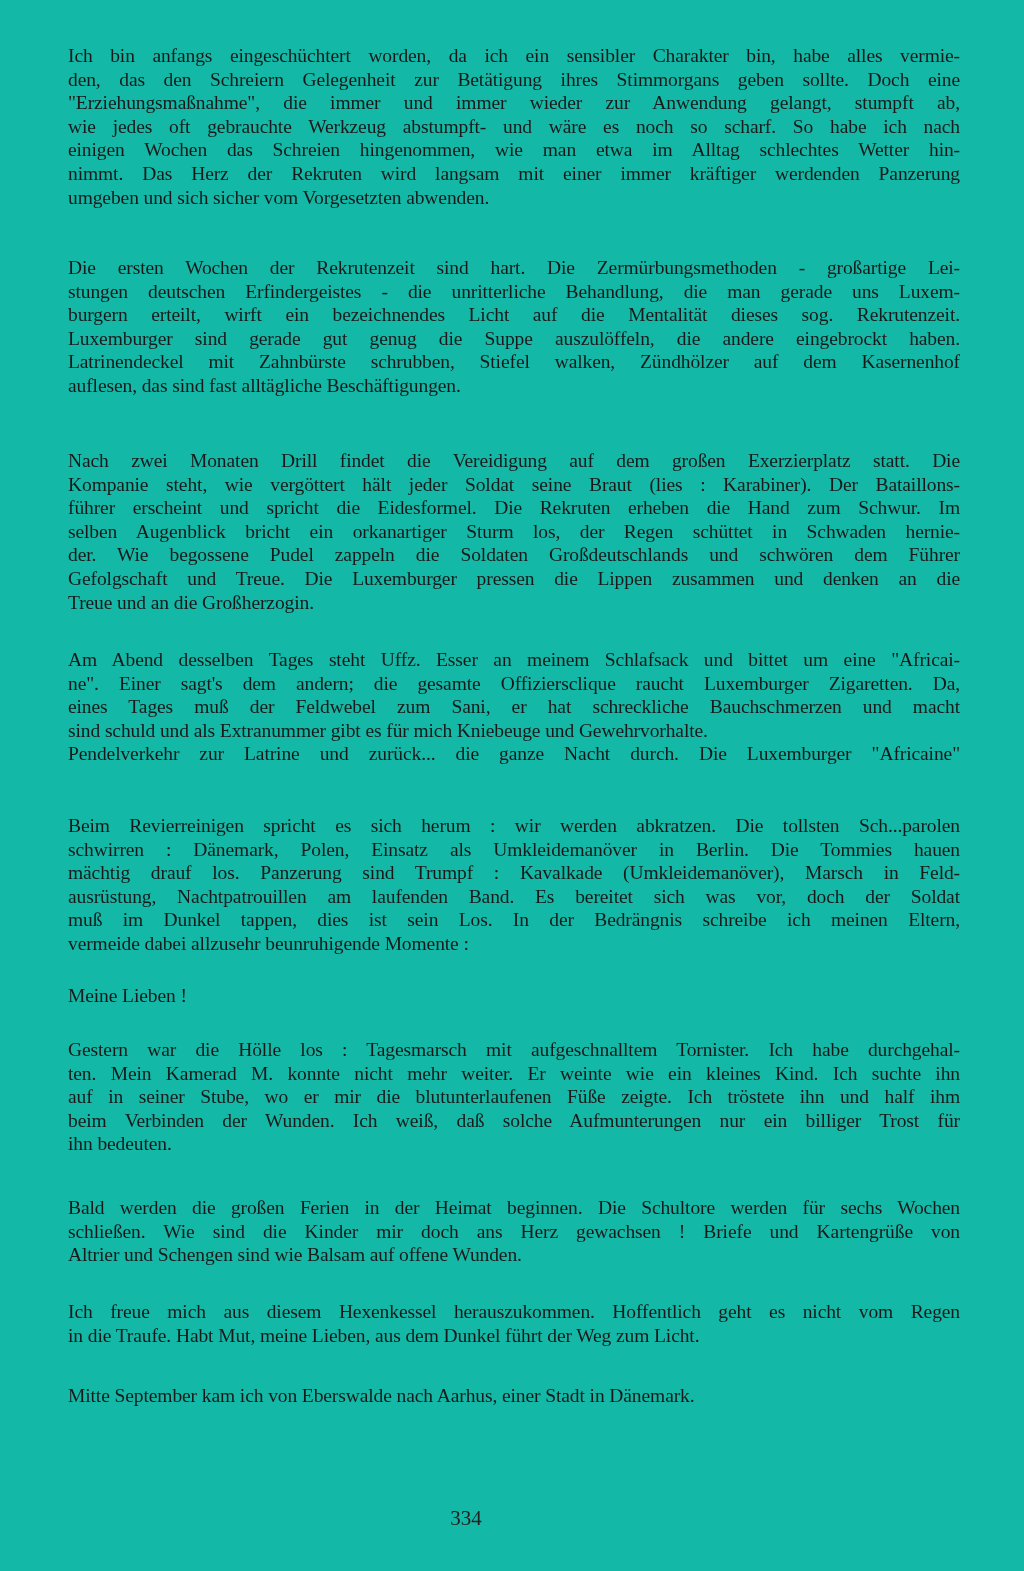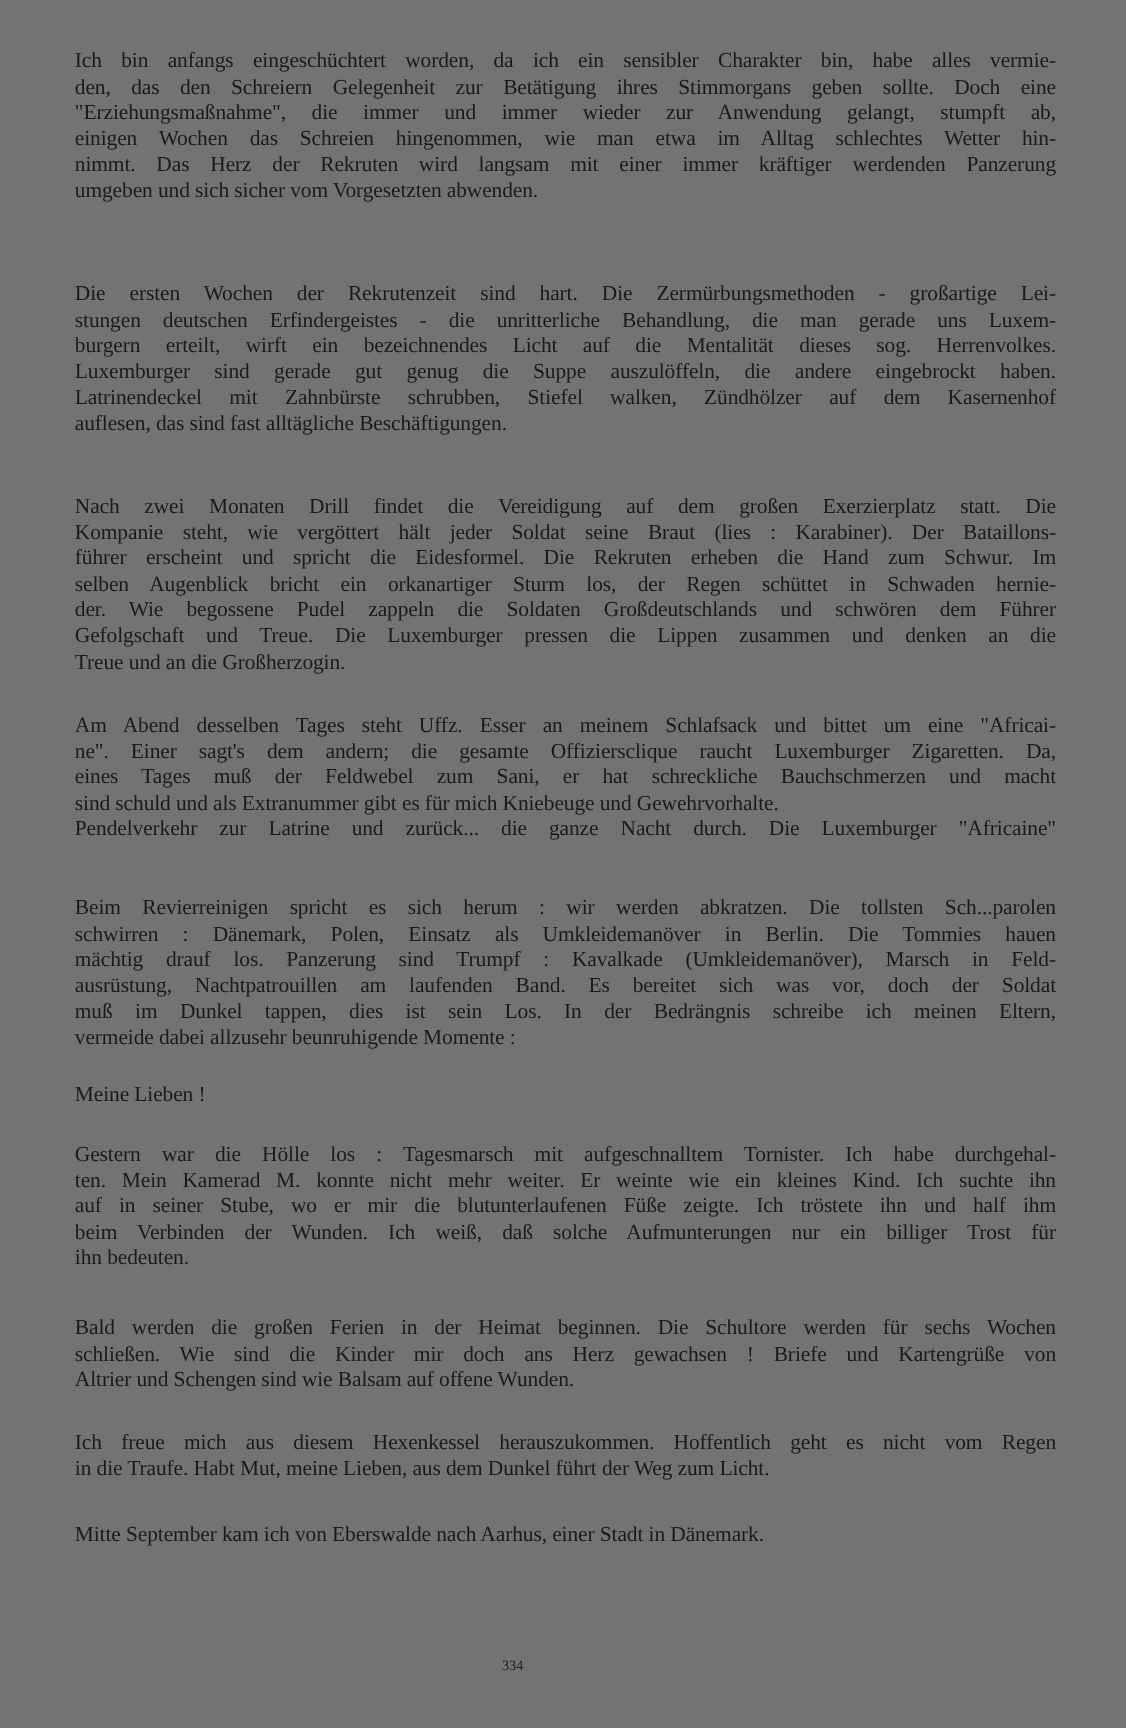--- a/index.html
+++ b/index.html
@@ -12,21 +12,21 @@
       height: 1571px;
       position: relative;
       overflow: hidden;
       font-family: "Liberation Serif", "DejaVu Serif", serif;
       color: #1a1a1a;
     }
     .page {
       position: absolute;
       left: 0; top: 0;
       width: 1024px; height: 1571px;
-      background: #737373;
+      background: #14b8a6;
     }
     .para {
       position: absolute;
       left: 68px;
       width: 892px;
       font-size: 19.5px;
       line-height: 23.6px;
       text-align: justify;
       margin: 0;
       letter-spacing: -0.1px;
@@ -39,43 +39,44 @@
     }
     .line.last {
       text-align-last: left;
     }
     .page-number {
       position: absolute;
       left: 0;
       width: 932px;
       top: 1506px;
       text-align: center;
-      font-size: 13px;
+      font-size: 21px;
       font-family: "Liberation Serif", "DejaVu Serif", serif;
       color: #222;
     }
   </style>
 </head>
 <body>
 
 <div class="page">
 
   <div class="para" style="top:44px;">
     <span class="line">Ich bin anfangs eingeschüchtert worden, da ich ein sensibler Charakter bin, habe alles vermie-</span>
     <span class="line">den, das den Schreiern Gelegenheit zur Betätigung ihres Stimmorgans geben sollte. Doch eine</span>
     <span class="line">"Erziehungsmaßnahme", die immer und immer wieder zur Anwendung gelangt, stumpft ab,</span>
+    <span class="line">wie jedes oft gebrauchte Werkzeug abstumpft- und wäre es noch so scharf. So habe ich nach</span>
     <span class="line">einigen Wochen das Schreien hingenommen, wie man etwa im Alltag schlechtes Wetter hin-</span>
     <span class="line">nimmt. Das Herz der Rekruten wird langsam mit einer immer kräftiger werdenden Panzerung</span>
     <span class="line last">umgeben und sich sicher vom Vorgesetzten abwenden.</span>
   </div>
 
   <div class="para" style="top:256px;">
     <span class="line">Die ersten Wochen der Rekrutenzeit sind hart. Die Zermürbungsmethoden - großartige Lei-</span>
     <span class="line">stungen deutschen Erfindergeistes - die unritterliche Behandlung, die man gerade uns Luxem-</span>
-    <span class="line">burgern erteilt, wirft ein bezeichnendes Licht auf die Mentalität dieses sog. Herrenvolkes.</span>
+    <span class="line">burgern erteilt, wirft ein bezeichnendes Licht auf die Mentalität dieses sog. Rekrutenzeit.</span>
     <span class="line">Luxemburger sind gerade gut genug die Suppe auszulöffeln, die andere eingebrockt haben.</span>
     <span class="line">Latrinendeckel mit Zahnbürste schrubben, Stiefel walken, Zündhölzer auf dem Kasernenhof</span>
     <span class="line last">auflesen, das sind fast alltägliche Beschäftigungen.</span>
   </div>
 
   <div class="para" style="top:449px;">
     <span class="line">Nach zwei Monaten Drill findet die Vereidigung auf dem großen Exerzierplatz statt. Die</span>
     <span class="line">Kompanie steht, wie vergöttert hält jeder Soldat seine Braut (lies : Karabiner). Der Bataillons-</span>
     <span class="line">führer erscheint und spricht die Eidesformel. Die Rekruten erheben die Hand zum Schwur. Im</span>
     <span class="line">selben Augenblick bricht ein orkanartiger Sturm los, der Regen schüttet in Schwaden hernie-</span>

